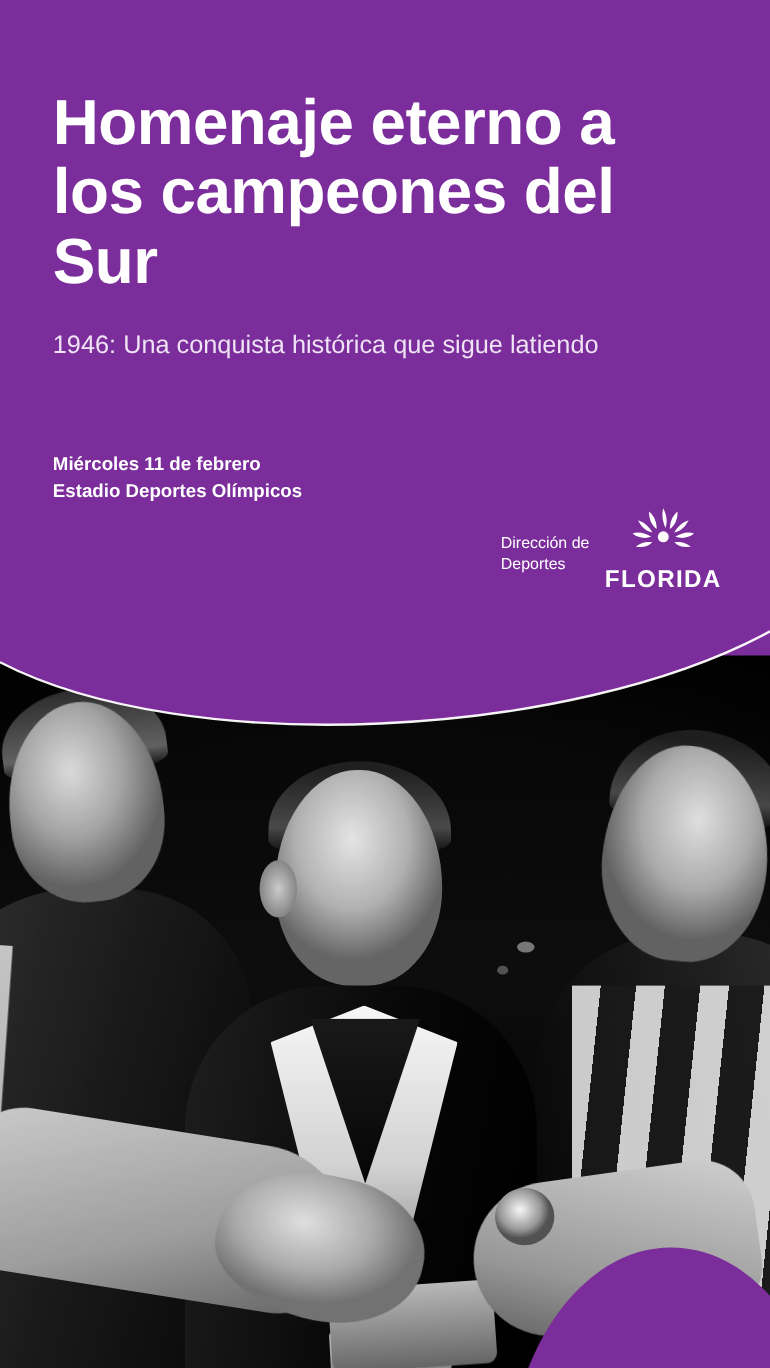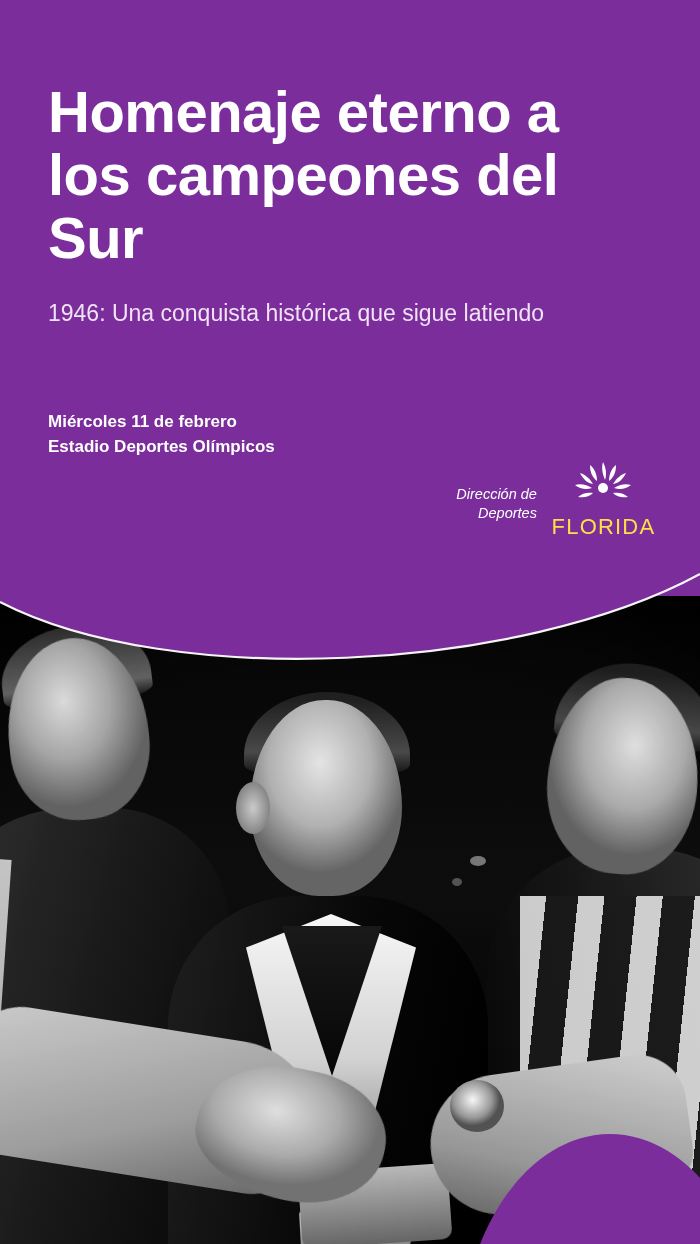--- a/index.html
+++ b/index.html
@@ -68,36 +68,34 @@
     right: 32px;
     top: 460px;
     display: flex;
     align-items: center;
     gap: 14px;
   }
   .dept-label {
     color: #ffffff;
     font-size: 14.5px;
     line-height: 1.35;
-    text-align: right;
     font-weight: normal;
     white-space: pre-line;
-    font-style: italic;
   }
   .florida-logo {
     display: flex;
     flex-direction: column;
     align-items: center;
     gap: 4px;
   }
   .florida-mark { width: 62px; height: 52px; display:block; }
   .florida-name {
-    color: #fde047;
+    color: #ffffff;
     font-size: 22px;
-    font-weight: normal;
+    font-weight: bold;
     letter-spacing: 1.2px;
     line-height: 1;
   }
   .florida-sub {
     color: #ffffff;
     font-size: 6.4px;
     letter-spacing: 1.1px;
     line-height: 1;
     font-weight: bold;
   }

